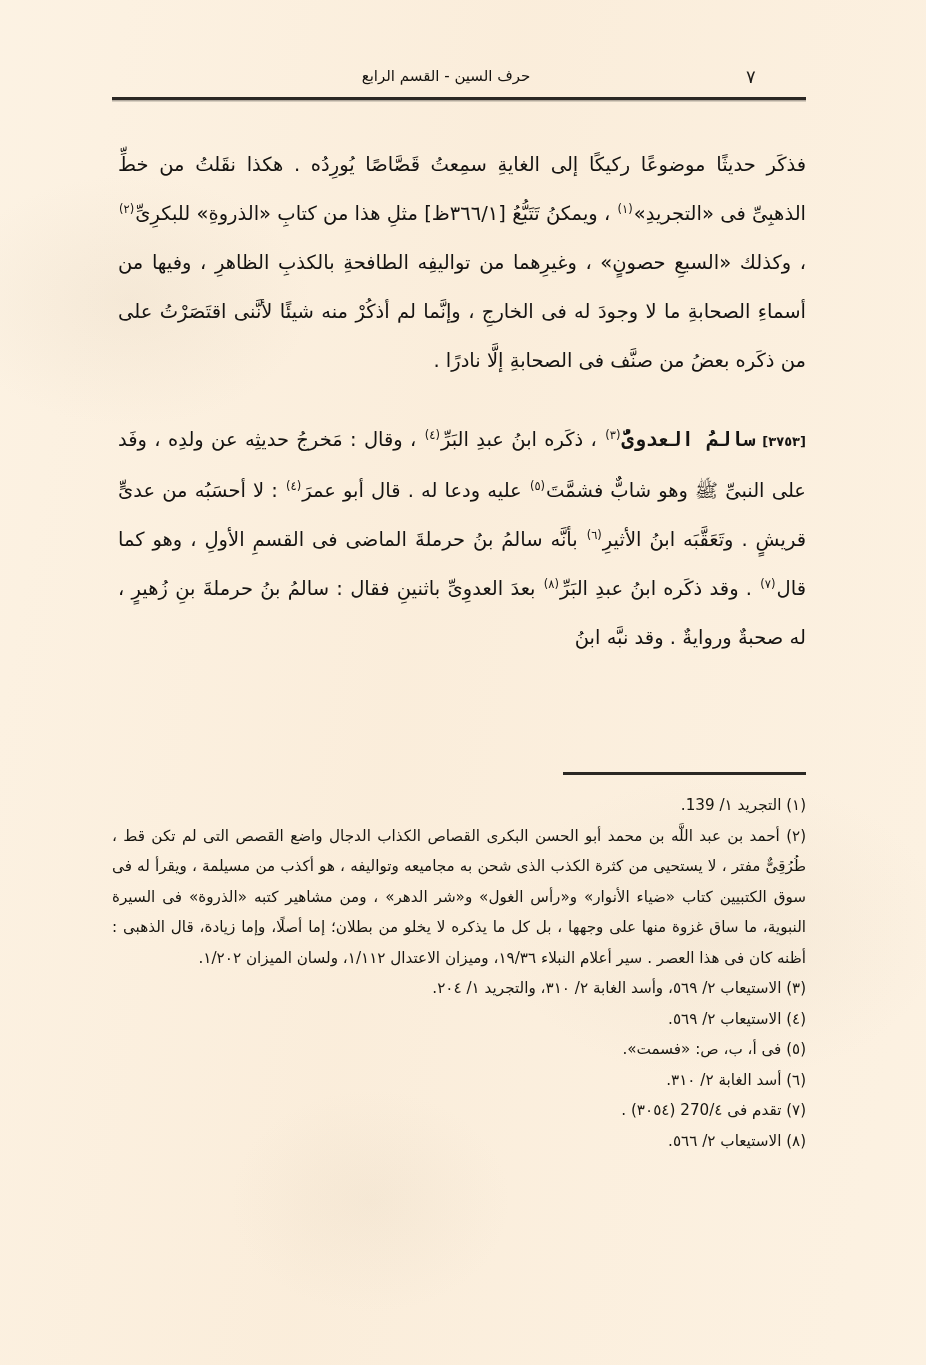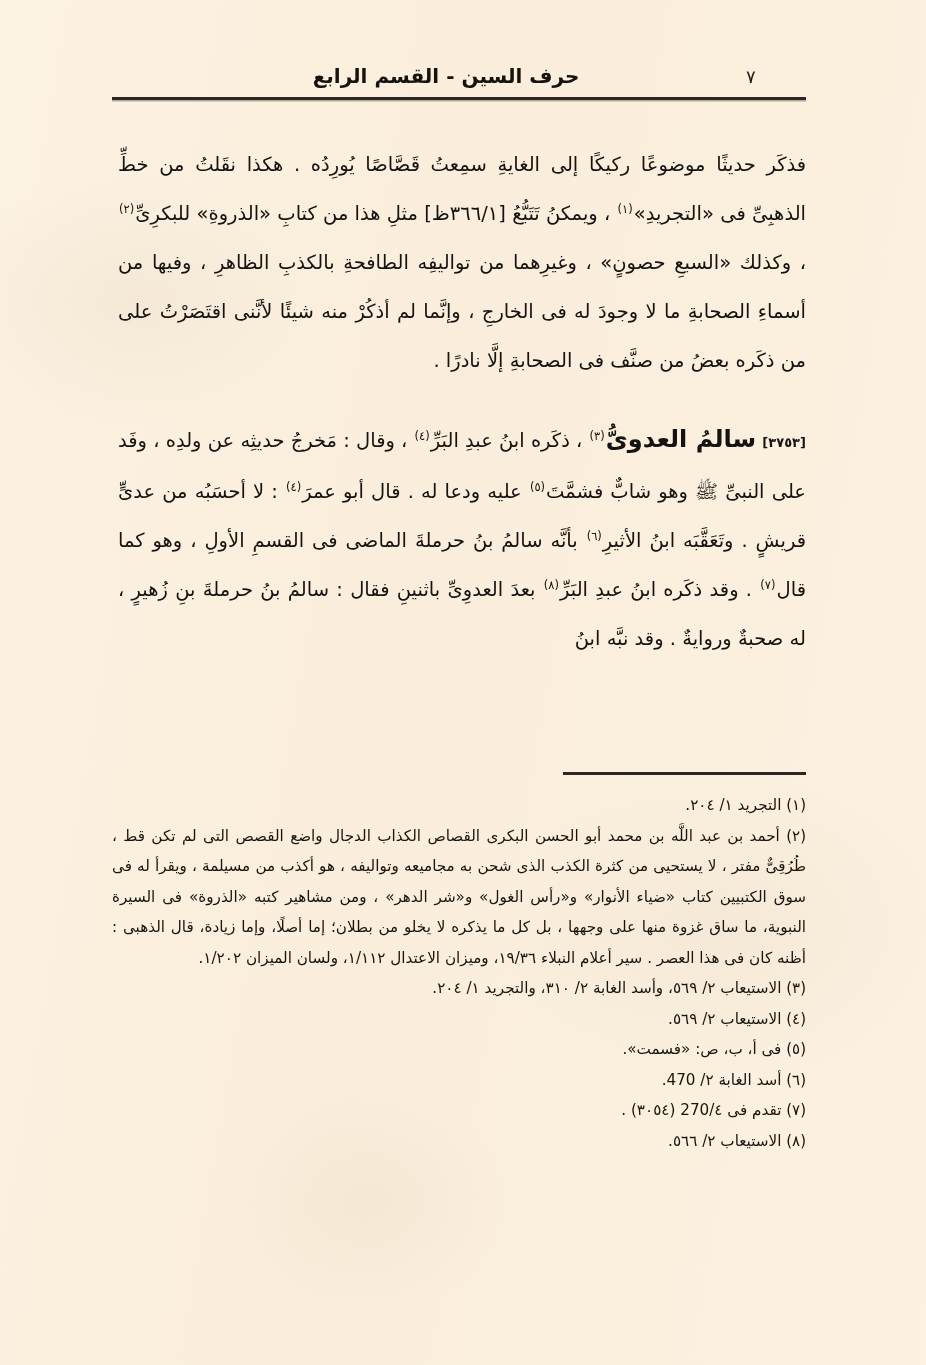--- a/index.html
+++ b/index.html
@@ -41,22 +41,22 @@
     top: 58px;
     height: 36px;
     display: flex;
     flex-direction: row-reverse;
     align-items: center;
   }
   .header-title {
     flex: 1;
     text-align: center;
     font-family: "DejaVu Sans", "Liberation Sans", sans-serif;
-    font-size: 20px;
-    font-weight: 700;
+    font-size: 15px;
+    font-weight: 400;
     letter-spacing: 0;
     color: #16130f;
     margin-right: -40px;
   }
   .page-number {
     width: 60px;
     text-align: left;
     font-size: 18px;
     font-weight: 400;
     color: #1c1a17;
@@ -93,21 +93,22 @@
 
   .entry-block {
     margin-top: 30px;
   }
   .entry-num {
     font-weight: 700;
     font-size: 13px;
   }
   .entry-name {
     font-weight: 700;
-    font-size: 24px;
+    font-size: 20px;
+    font-family: Liberation Mono, monospace;
   }
   sup.fn {
     font-size: 11.5px;
     vertical-align: super;
     font-weight: 400;
     line-height: 0;
     padding: 0 1px;
   }
   .salla {
     font-size: 19px;
@@ -159,23 +160,23 @@
 
     <p class="para"><span>فذكَر حديثًا موضوعًا ركيكًا إلى الغايةِ سمِعتُ قَصَّاصًا يُورِدُه . هكذا نقَلتُ من خطِّ الذهبِىِّ فى </span><span>«التجريدِ»</span><sup class="fn">(١)</sup><span> ، ويمكنُ تَتَبُّعُ [٣٦٦/١ظ] مثلِ هذا من كتابِ «الذروةِ» للبكرِىِّ</span><sup class="fn">(٢)</sup><span> ، وكذلك «السبعِ حصونٍ» ، وغيرِهما من تواليفِه الطافحةِ بالكذبِ الظاهرِ ، وفيها من أسماءِ الصحابةِ ما لا وجودَ له فى الخارجِ ، وإنَّما لم أذكُرْ منه شيئًا لأنَّنى اقتَصَرْتُ على من ذكَره بعضُ من صنَّف فى الصحابةِ إلَّا نادرًا .</span></p>
 
     <p class="para entry-block"><span class="entry-num">[٣٧٥٣]</span> <span class="entry-name">سالمُ العدوىُّ</span><sup class="fn">(٣)</sup><span> ، ذكَره ابنُ عبدِ البَرِّ</span><sup class="fn">(٤)</sup><span> ، وقال : مَخرجُ حديثِه عن ولدِه ، وفَد على النبىِّ </span><span class="salla">ﷺ</span><span> وهو شابٌّ فشمَّتَ</span><sup class="fn">(٥)</sup><span> عليه ودعا له . قال أبو عمرَ</span><sup class="fn">(٤)</sup><span> : لا أحسَبُه من عدىٍّ قريشٍ . وتَعَقَّبَه ابنُ الأثيرِ</span><sup class="fn">(٦)</sup><span> بأنَّه سالمُ بنُ حرملةَ الماضى فى القسمِ الأولِ ، وهو كما قال</span><sup class="fn">(٧)</sup><span> . وقد ذكَره ابنُ عبدِ البَرِّ</span><sup class="fn">(٨)</sup><span> بعدَ العدوِىِّ باثنينِ فقال : سالمُ بنُ حرملةَ بنِ زُهيرٍ ، له صحبةٌ وروايةٌ . وقد نبَّه ابنُ</span></p>
 
   </div>
 
   <div class="fn-rule"></div>
 
   <div class="footnotes">
-    <p class="fn-item short"><span class="fn-marker">(١)</span> <span>التجريد ١/ ٢٠٤.</span></p>
+    <p class="fn-item short"><span class="fn-marker">(١)</span> <span>التجريد ١/ 139.</span></p>
     <p class="fn-item"><span class="fn-marker">(٢)</span> <span>أحمد بن عبد اللَّه بن محمد أبو الحسن البكرى القصاص الكذاب الدجال واضع القصص التى لم تكن قط ، طُرُقِىٌّ مفتر ، لا يستحيى من كثرة الكذب الذى شحن به مجاميعه وتواليفه ، هو أكذب من مسيلمة ، ويقرأ له فى سوق الكتبيين كتاب «ضياء الأنوار» و«رأس الغول» و«شر الدهر» ، ومن مشاهير كتبه «الذروة» فى السيرة النبوية، ما ساق غزوة منها على وجهها ، بل كل ما يذكره لا يخلو من بطلان؛ إما أصلًا، وإما زيادة، قال الذهبى : أظنه كان فى هذا العصر . سير أعلام النبلاء ١٩/٣٦، وميزان الاعتدال ١/١١٢، ولسان الميزان ١/٢٠٢.</span></p>
     <p class="fn-item short"><span class="fn-marker">(٣)</span> <span>الاستيعاب ٢/ ٥٦٩، وأسد الغابة ٢/ ٣١٠، والتجريد ١/ ٢٠٤.</span></p>
     <p class="fn-item short"><span class="fn-marker">(٤)</span> <span>الاستيعاب ٢/ ٥٦٩.</span></p>
     <p class="fn-item short"><span class="fn-marker">(٥)</span> <span>فى أ، ب، ص: «فسمت».</span></p>
-    <p class="fn-item short"><span class="fn-marker">(٦)</span> <span>أسد الغابة ٢/ 470.</span></p>
+    <p class="fn-item short"><span class="fn-marker">(٦)</span> <span>أسد الغابة ٢/ ٣١٠.</span></p>
     <p class="fn-item short"><span class="fn-marker">(٧)</span> <span>تقدم فى 270/٤ (٣٠٥٤) .</span></p>
     <p class="fn-item short"><span class="fn-marker">(٨)</span> <span>الاستيعاب ٢/ ٥٦٦.</span></p>
   </div>
 
 </div>
 
 </body></html>

